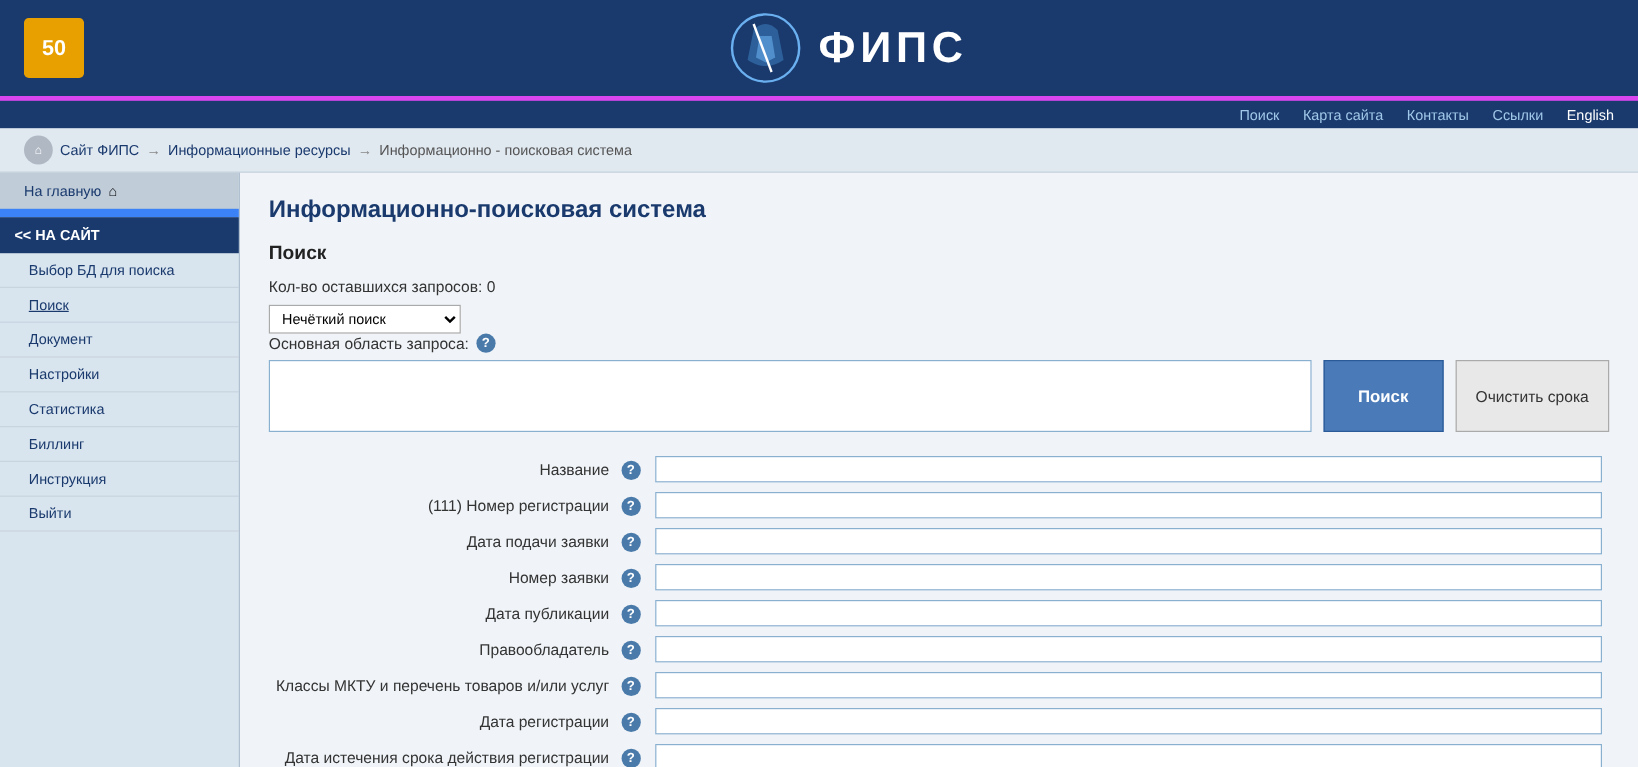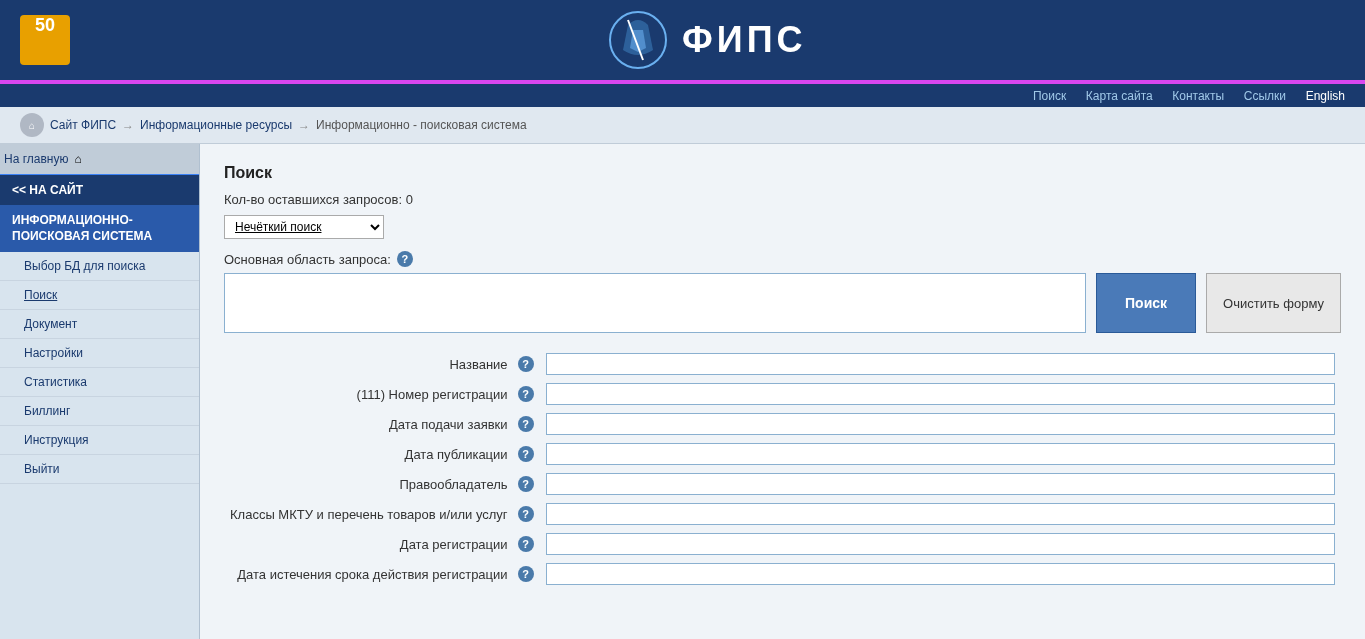--- a/index.html
+++ b/index.html
@@ -12,21 +12,21 @@
       align-items: center;
       padding: 0 20px;
       height: 80px;
       position: relative;
     }
     .header-logo-left {
       width: 50px;
       height: 50px;
       background: #e8a000;
       border-radius: 4px;
-      display: flex; justify-content: center;
+      display: flex; align-items: center; justify-content: center;
       color: white; font-weight: bold; font-size: 18px;
       flex-shrink: 0;
     }
     .header-center {
       flex: 1;
       text-align: center;
     }
     .header-logo-icon {
       display: inline-block;
       margin-right: 10px;
@@ -100,23 +100,23 @@
     }
 
     
     .sidebar {
       width: 200px;
       background: #d8e4ee;
       flex-shrink: 0;
       border-right: 1px solid #b0c0d0;
     }
     .sidebar-home {
-      padding: 8px 4px;
+      padding: 8px 20px;
       background: #c0ccd8;
-      border-bottom: 1px solid #3b82f6;
+      border-bottom: 7px solid #3b82f6;
       display: flex; align-items: center; gap: 6px;
       font-size: 12px;
     }
     .sidebar-home a { color: #1a3a6e; text-decoration: none; }
     .sidebar-section {
       background: #1a3a6e;
       color: white;
       padding: 8px 12px;
       font-size: 12px;
       font-weight: bold;
@@ -158,22 +158,20 @@
       color: #222;
       margin-bottom: 10px;
     }
     .query-count {
       font-size: 13px;
       color: #333;
       margin-bottom: 8px;
     }
     .search-type-row {
       display: flex; align-items: center; gap: 6px;
-      margin-bottom: 12px;
-      text-decoration: underline;
     }
     .search-type-select {
       padding: 3px 6px;
       font-size: 12px;
       border: 1px solid #aaa;
       background: white;
       min-width: 160px;
     }
     .main-area-label {
       font-size: 13px;
@@ -300,23 +298,20 @@
 <div class="main-layout">
 
   <div class="sidebar">
     <div class="sidebar-home">
       <a href="#">На главную</a>
       <span style="font-size:12px;">⌂</span>
     </div>
     <div class="sidebar-section">
       &lt;&lt; НА САЙТ
     </div>
-    <div class="sidebar-active">
-      ИНФОРМАЦИОННО-<br>ПОИСКОВАЯ СИСТЕМА
-    </div>
     <div class="sidebar-item">
       <a href="#">Выбор БД для поиска</a>
     </div>
     <div class="sidebar-item underline">
       <a href="#" style="text-decoration:underline;">Поиск</a>
     </div>
     <div class="sidebar-item">
       <a href="#">Документ</a>
     </div>
     <div class="sidebar-item">
@@ -330,20 +325,21 @@
     </div>
     <div class="sidebar-item">
       <a href="#">Инструкция</a>
     </div>
     <div class="sidebar-item">
       <a href="#">Выйти</a>
     </div>
   </div>
 
   <div class="content">
+    <div class="page-title">Информационно-поисковая система</div>
 
     <div class="section-title">Поиск</div>
 
     <div class="query-count">
       <span>Кол-во оставшихся запросов:</span>
       <span>0</span>
     </div>
 
     <div class="search-type-row">
       <select class="search-type-select">
@@ -354,37 +350,42 @@
     </div>
 
     <div class="main-area-label">
       <span>Основная область запроса:</span>
       <span class="help-icon">?</span>
     </div>
 
     <div class="main-search-row">
       <textarea class="main-search-textarea" style=""></textarea>
       <button class="btn-search">Поиск</button>
-      <button class="btn-clear">Очистить форму</button>
+      <button class="btn-clear">Очистить срока</button>
     </div>
 
     <table class="form-table">
       <tbody>
         <tr>
           <td class="label-cell">Название</td>
           <td class="help-cell"><span class="help-icon">?</span></td>
           <td class="input-cell"><input type="text" class="form-input" style=""></td>
         </tr>
         <tr>
           <td class="label-cell">(111) Номер регистрации</td>
           <td class="help-cell"><span class="help-icon">?</span></td>
           <td class="input-cell"><input type="text" class="form-input" style=""></td>
         </tr>
         <tr>
           <td class="label-cell">Дата подачи заявки</td>
+          <td class="help-cell"><span class="help-icon">?</span></td>
+          <td class="input-cell"><input type="text" class="form-input" style=""></td>
+        </tr>
+        <tr>
+          <td class="label-cell">Номер заявки</td>
           <td class="help-cell"><span class="help-icon">?</span></td>
           <td class="input-cell"><input type="text" class="form-input" style=""></td>
         </tr>
         <tr>
           <td class="label-cell">Дата публикации</td>
           <td class="help-cell"><span class="help-icon">?</span></td>
           <td class="input-cell"><input type="text" class="form-input" style=""></td>
         </tr>
         <tr>
           <td class="label-cell">Правообладатель</td>

